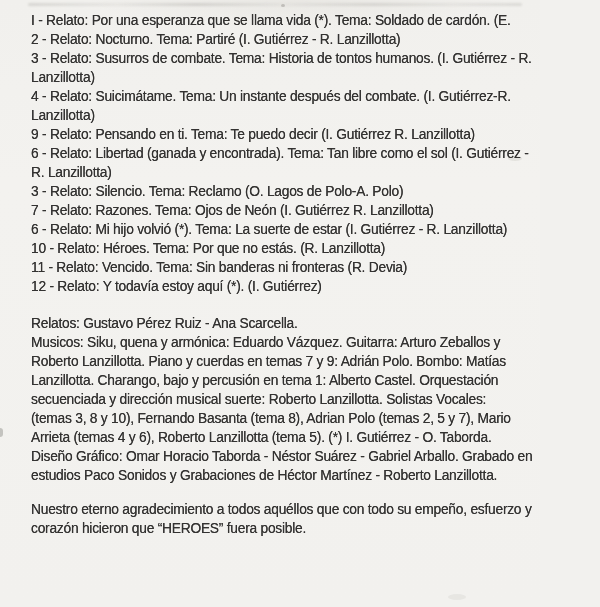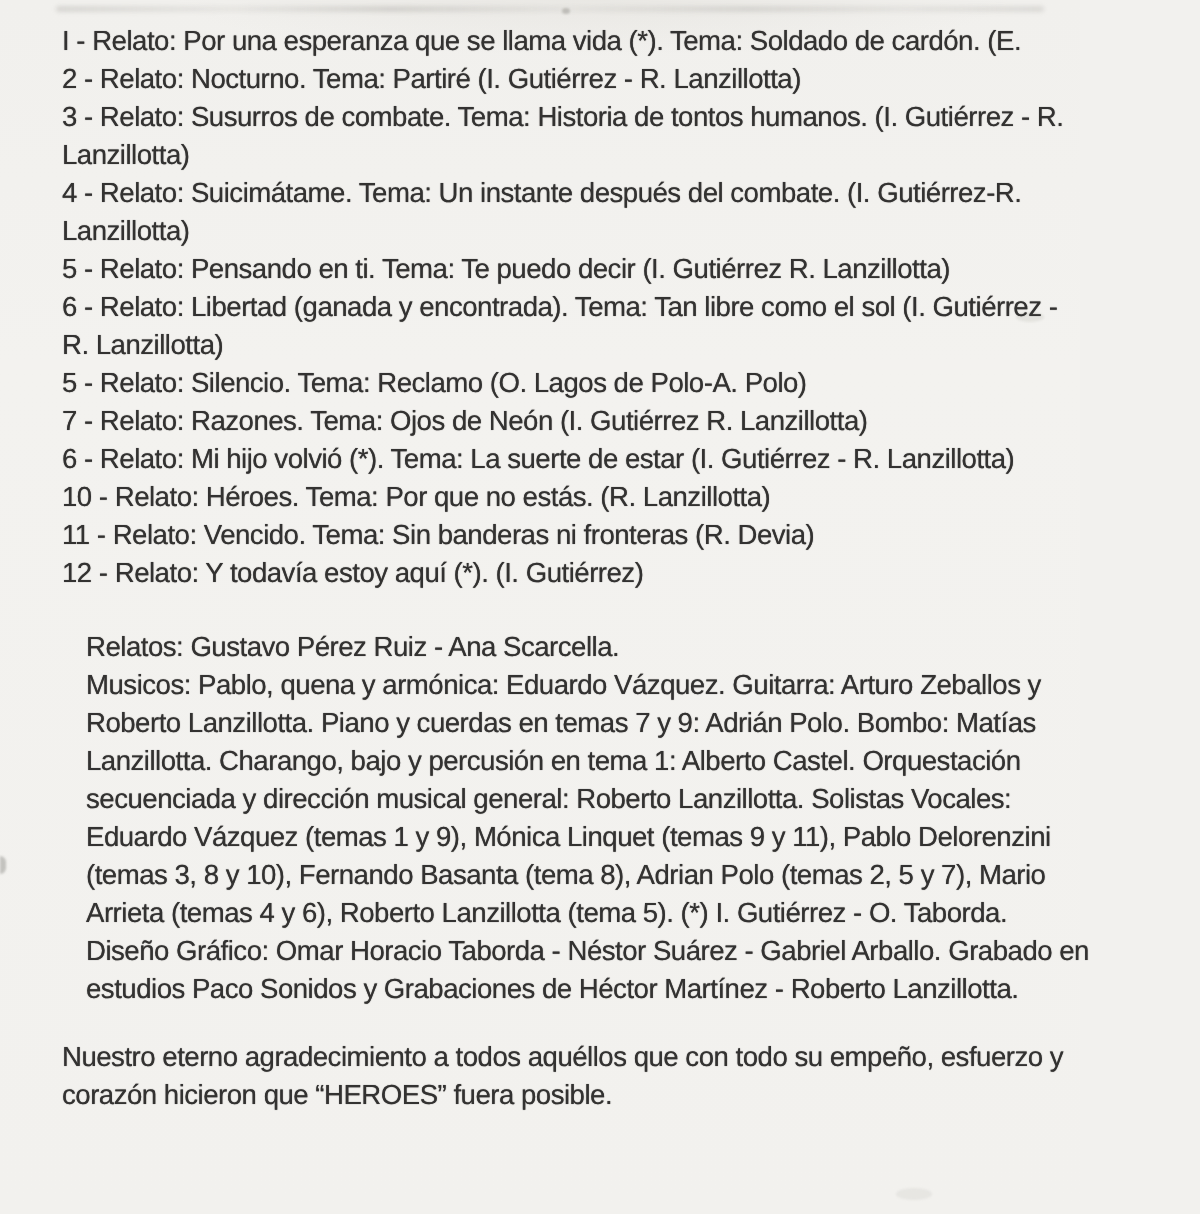--- a/index.html
+++ b/index.html
@@ -50,21 +50,21 @@
   .speck.s4 { left: 448px; top: 594px; width: 18px; height: 6px; background: rgba(170,168,160,0.15); }
 
   .textblock {
     position: relative;
     padding: 11px 18px 0 31px;
   }
   .para {
     margin: 0;
   }
   .para.tracklist   { margin-bottom: 18px; }
-  .para.credits     { margin-bottom: 15px; margin-left: 12px; }
+  .para.credits     { margin-bottom: 15px; }
   .para .line {
     font-size: 13.8px;
     line-height: 19px;
     letter-spacing: -0.25px;
     white-space: nowrap;
     color: #333231;
     text-shadow: 0 0 0.45px rgba(50,49,48,0.85);
   }
 </style>
 </head>
@@ -78,38 +78,37 @@
   <div class="speck s4"></div>
 
   <div class="textblock">
     <div class="para tracklist">
         <div class="line">I - Relato: Por una esperanza que se llama vida (*). Tema: Soldado de cardón. (E.</div>
         <div class="line">2 - Relato: Nocturno. Tema: Partiré (I. Gutiérrez - R. Lanzillotta)</div>
         <div class="line">3 - Relato: Susurros de combate. Tema: Historia de tontos humanos. (I. Gutiérrez - R.</div>
         <div class="line">Lanzillotta)</div>
         <div class="line">4 - Relato: Suicimátame. Tema: Un instante después del combate. (I. Gutiérrez-R.</div>
         <div class="line">Lanzillotta)</div>
-        <div class="line">5 - Relato: Pensando en ti. Tema: Te puedo decir (I. Gutiérrez R. Lanzillotta)</div>
+        <div class="line">9 - Relato: Pensando en ti. Tema: Te puedo decir (I. Gutiérrez R. Lanzillotta)</div>
         <div class="line">6 - Relato: Libertad (ganada y encontrada). Tema: Tan libre como el sol (I. Gutiérrez -</div>
         <div class="line">R. Lanzillotta)</div>
-        <div class="line">5 - Relato: Silencio. Tema: Reclamo (O. Lagos de Polo-A. Polo)</div>
+        <div class="line">3 - Relato: Silencio. Tema: Reclamo (O. Lagos de Polo-A. Polo)</div>
         <div class="line">7 - Relato: Razones. Tema: Ojos de Neón (I. Gutiérrez R. Lanzillotta)</div>
         <div class="line">6 - Relato: Mi hijo volvió (*). Tema: La suerte de estar (I. Gutiérrez - R. Lanzillotta)</div>
         <div class="line">10 - Relato: Héroes. Tema: Por que no estás. (R. Lanzillotta)</div>
         <div class="line">11 - Relato: Vencido. Tema: Sin banderas ni fronteras (R. Devia)</div>
         <div class="line">12 - Relato: Y todavía estoy aquí (*). (I. Gutiérrez)</div>
       </div>
 
     <div class="para credits">
         <div class="line">Relatos: Gustavo Pérez Ruiz - Ana Scarcella.</div>
-        <div class="line">Musicos: Pablo, quena y armónica: Eduardo Vázquez. Guitarra: Arturo Zeballos y</div>
+        <div class="line">Musicos: Siku, quena y armónica: Eduardo Vázquez. Guitarra: Arturo Zeballos y</div>
         <div class="line">Roberto Lanzillotta. Piano y cuerdas en temas 7 y 9: Adrián Polo. Bombo: Matías</div>
         <div class="line">Lanzillotta. Charango, bajo y percusión en tema 1: Alberto Castel. Orquestación</div>
-        <div class="line">secuenciada y dirección musical general: Roberto Lanzillotta. Solistas Vocales:</div>
-        <div class="line">Eduardo Vázquez (temas 1 y 9), Mónica Linquet (temas 9 y 11), Pablo Delorenzini</div>
+        <div class="line">secuenciada y dirección musical suerte: Roberto Lanzillotta. Solistas Vocales:</div>
         <div class="line">(temas 3, 8 y 10), Fernando Basanta (tema 8), Adrian Polo (temas 2, 5 y 7), Mario</div>
         <div class="line">Arrieta (temas 4 y 6), Roberto Lanzillotta (tema 5). (*) I. Gutiérrez - O. Taborda.</div>
         <div class="line">Diseño Gráfico: Omar Horacio Taborda - Néstor Suárez - Gabriel Arballo. Grabado en</div>
         <div class="line">estudios Paco Sonidos y Grabaciones de Héctor Martínez - Roberto Lanzillotta.</div>
       </div>
 
     <div class="para closing">
         <div class="line">Nuestro eterno agradecimiento a todos aquéllos que con todo su empeño, esfuerzo y</div>
         <div class="line">corazón hicieron que “HEROES” fuera posible.</div>
       </div>

